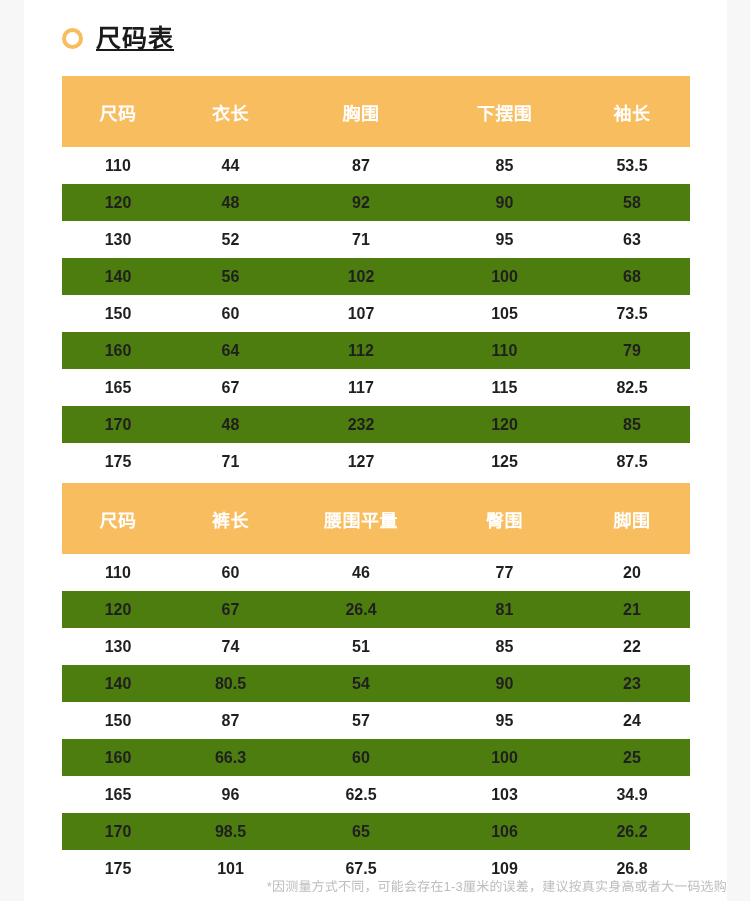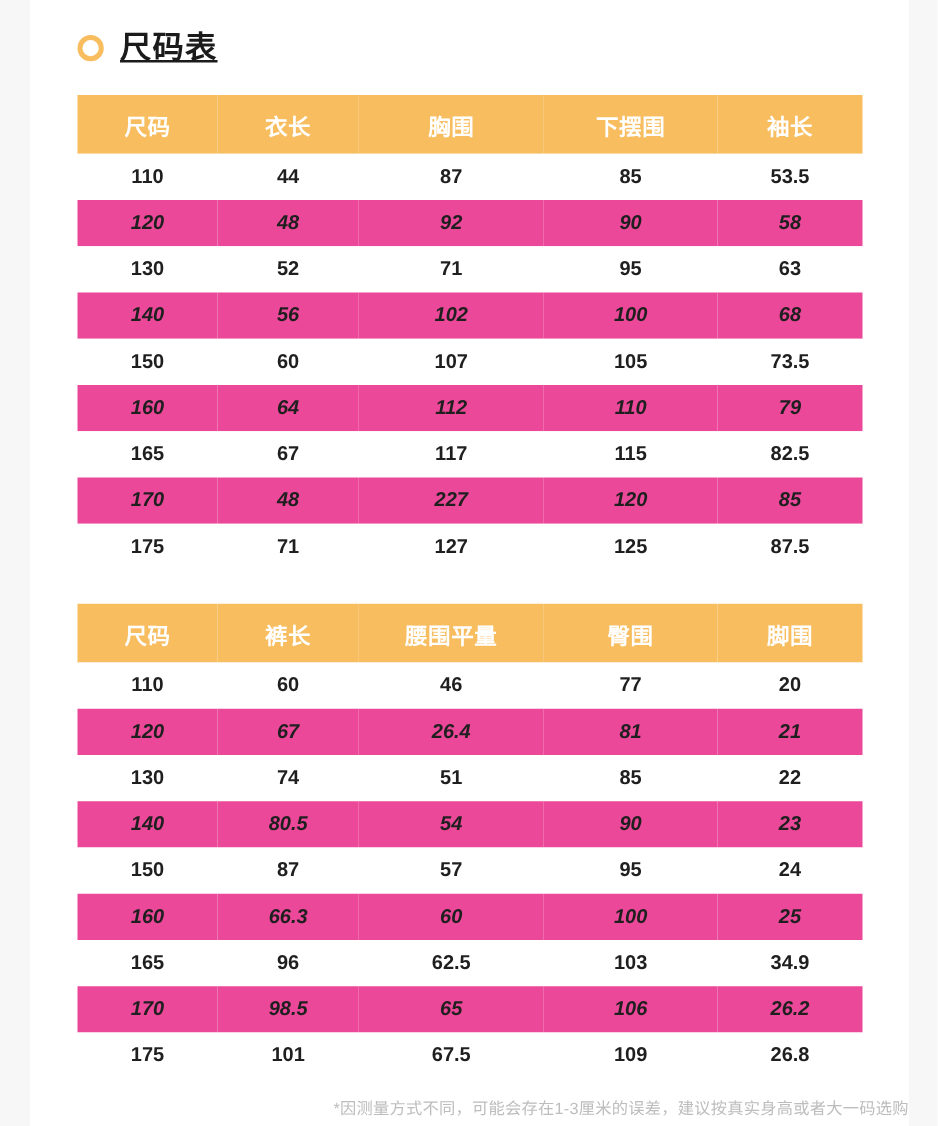--- a/index.html
+++ b/index.html
@@ -67,36 +67,35 @@
   .size-table col.c-five  { width: 116px; }
 
   .size-table thead th {
     background: #f8bd5e;
     color: #ffffff;
     font-size: 18px;
     font-weight: bold;
     height: 39px;
     text-align: center;
     vertical-align: middle;
-    padding: 4px;
+    padding: 16px;
     letter-spacing: 0.5px;
   }
   .size-table tbody td {
     height: 37px;
     text-align: center;
     vertical-align: middle;
     font-size: 16px;
     font-weight: bold;
     color: #1f1f1f;
     padding: 0;
     background: #ffffff;
   }
   .size-table tbody tr.alt td {
-    background: #ec4899;
-    font-style: italic;
+    background: #4d7c0f;
   }
   
   .footnote {
     position: absolute;
     left: 0;
     right: 0;
     top: 876px;
     text-align: right;
     font-size: 13px;
     color: #bdbdbd;
@@ -176,21 +175,21 @@
         <tr>
           <td>165</td>
           <td>67</td>
           <td>117</td>
           <td>115</td>
           <td>82.5</td>
         </tr>
         <tr class="alt">
           <td>170</td>
           <td>48</td>
-          <td>227</td>
+          <td>232</td>
           <td>120</td>
           <td>85</td>
         </tr>
         <tr>
           <td>175</td>
           <td>71</td>
           <td>127</td>
           <td>125</td>
           <td>87.5</td>
         </tr>

